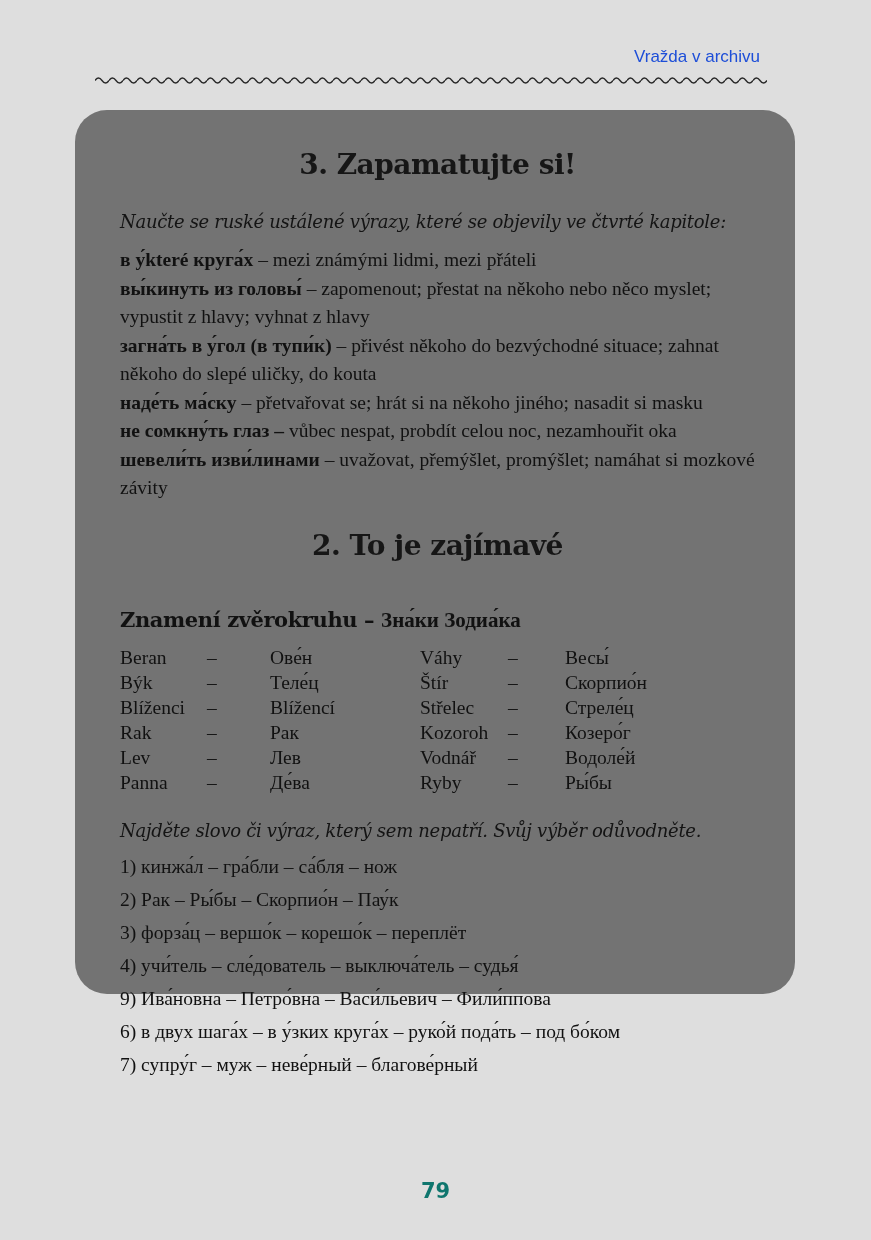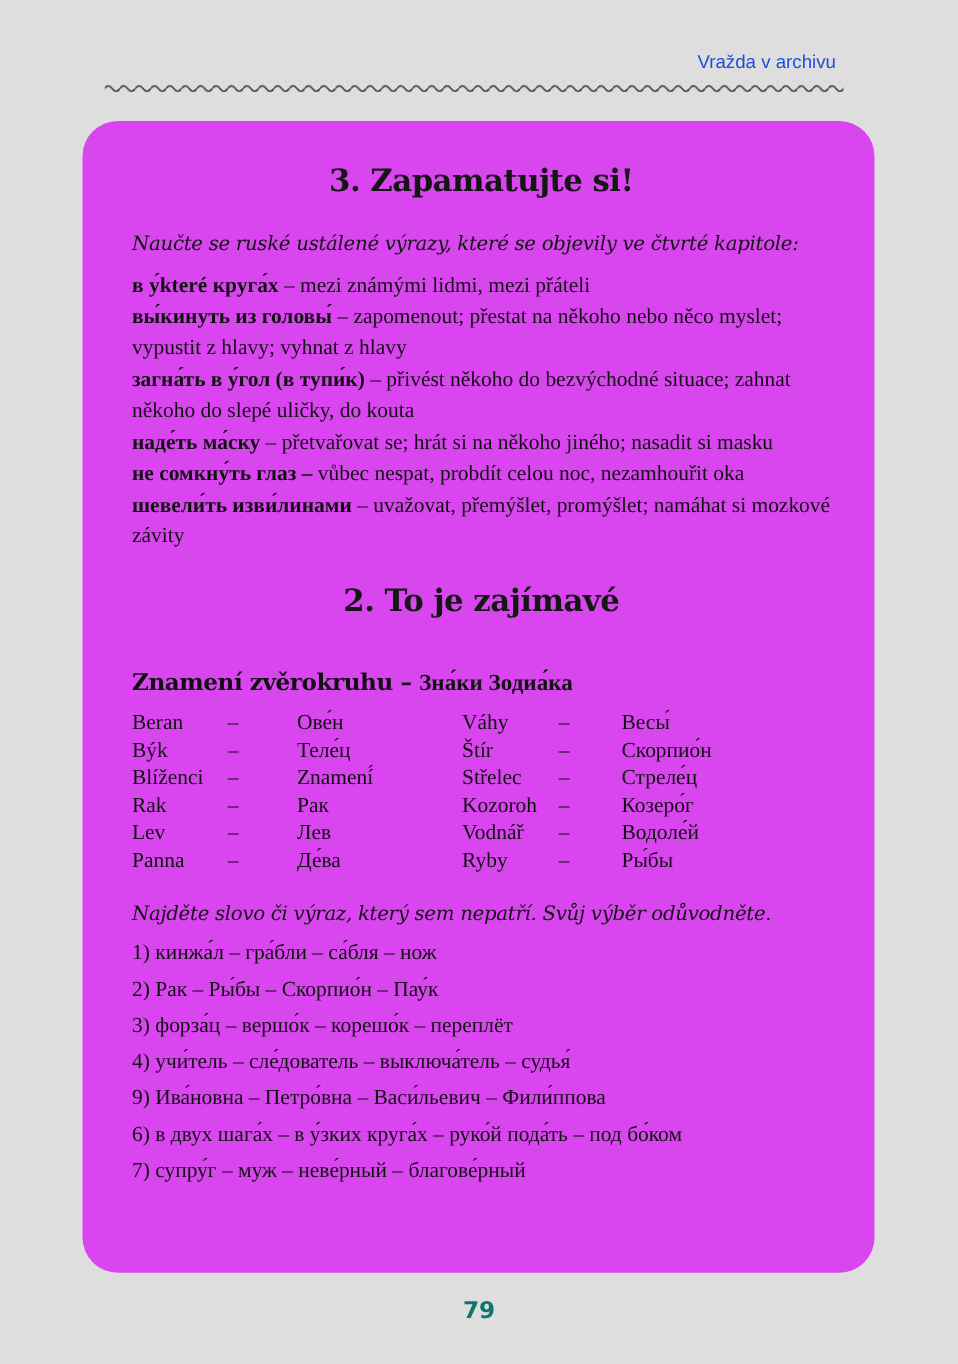--- a/index.html
+++ b/index.html
@@ -15,22 +15,22 @@
   .header-title {
     position:absolute; top:47px; right:111px;
     font-family:"Liberation Sans", sans-serif;
     font-size:17px; color:#1d4ed8;
   }
   .wave {
     position:absolute; top:74px; left:95px;
   }
   .card {
     position:absolute; top:110px; left:75px;
-    width:720px; height:1047px;
-    background:#d946ef;
+    width:720px; height:884px;
+    background:#737373;
     border-radius:32px;
     padding:30px 40px 0 45px;
   }
   .section-title {
     font-family:"DejaVu Serif", serif;
     font-weight:600;
     font-size:28px;
     text-align:center;
     margin:0;
     color:#161616;
@@ -132,21 +132,21 @@
       <span>–</span>
       <span>Весы́</span>
     <span>Býk</span>
       <span>–</span>
       <span>Теле́ц</span>
       <span>Štír</span>
       <span>–</span>
       <span>Скорпио́н</span>
     <span>Blíženci</span>
       <span>–</span>
-      <span>Znamení́</span>
+      <span>Blížencí</span>
       <span>Střelec</span>
       <span>–</span>
       <span>Стреле́ц</span>
     <span>Rak</span>
       <span>–</span>
       <span>Рак</span>
       <span>Kozoroh</span>
       <span>–</span>
       <span>Козеро́г</span>
     <span>Lev</span>

